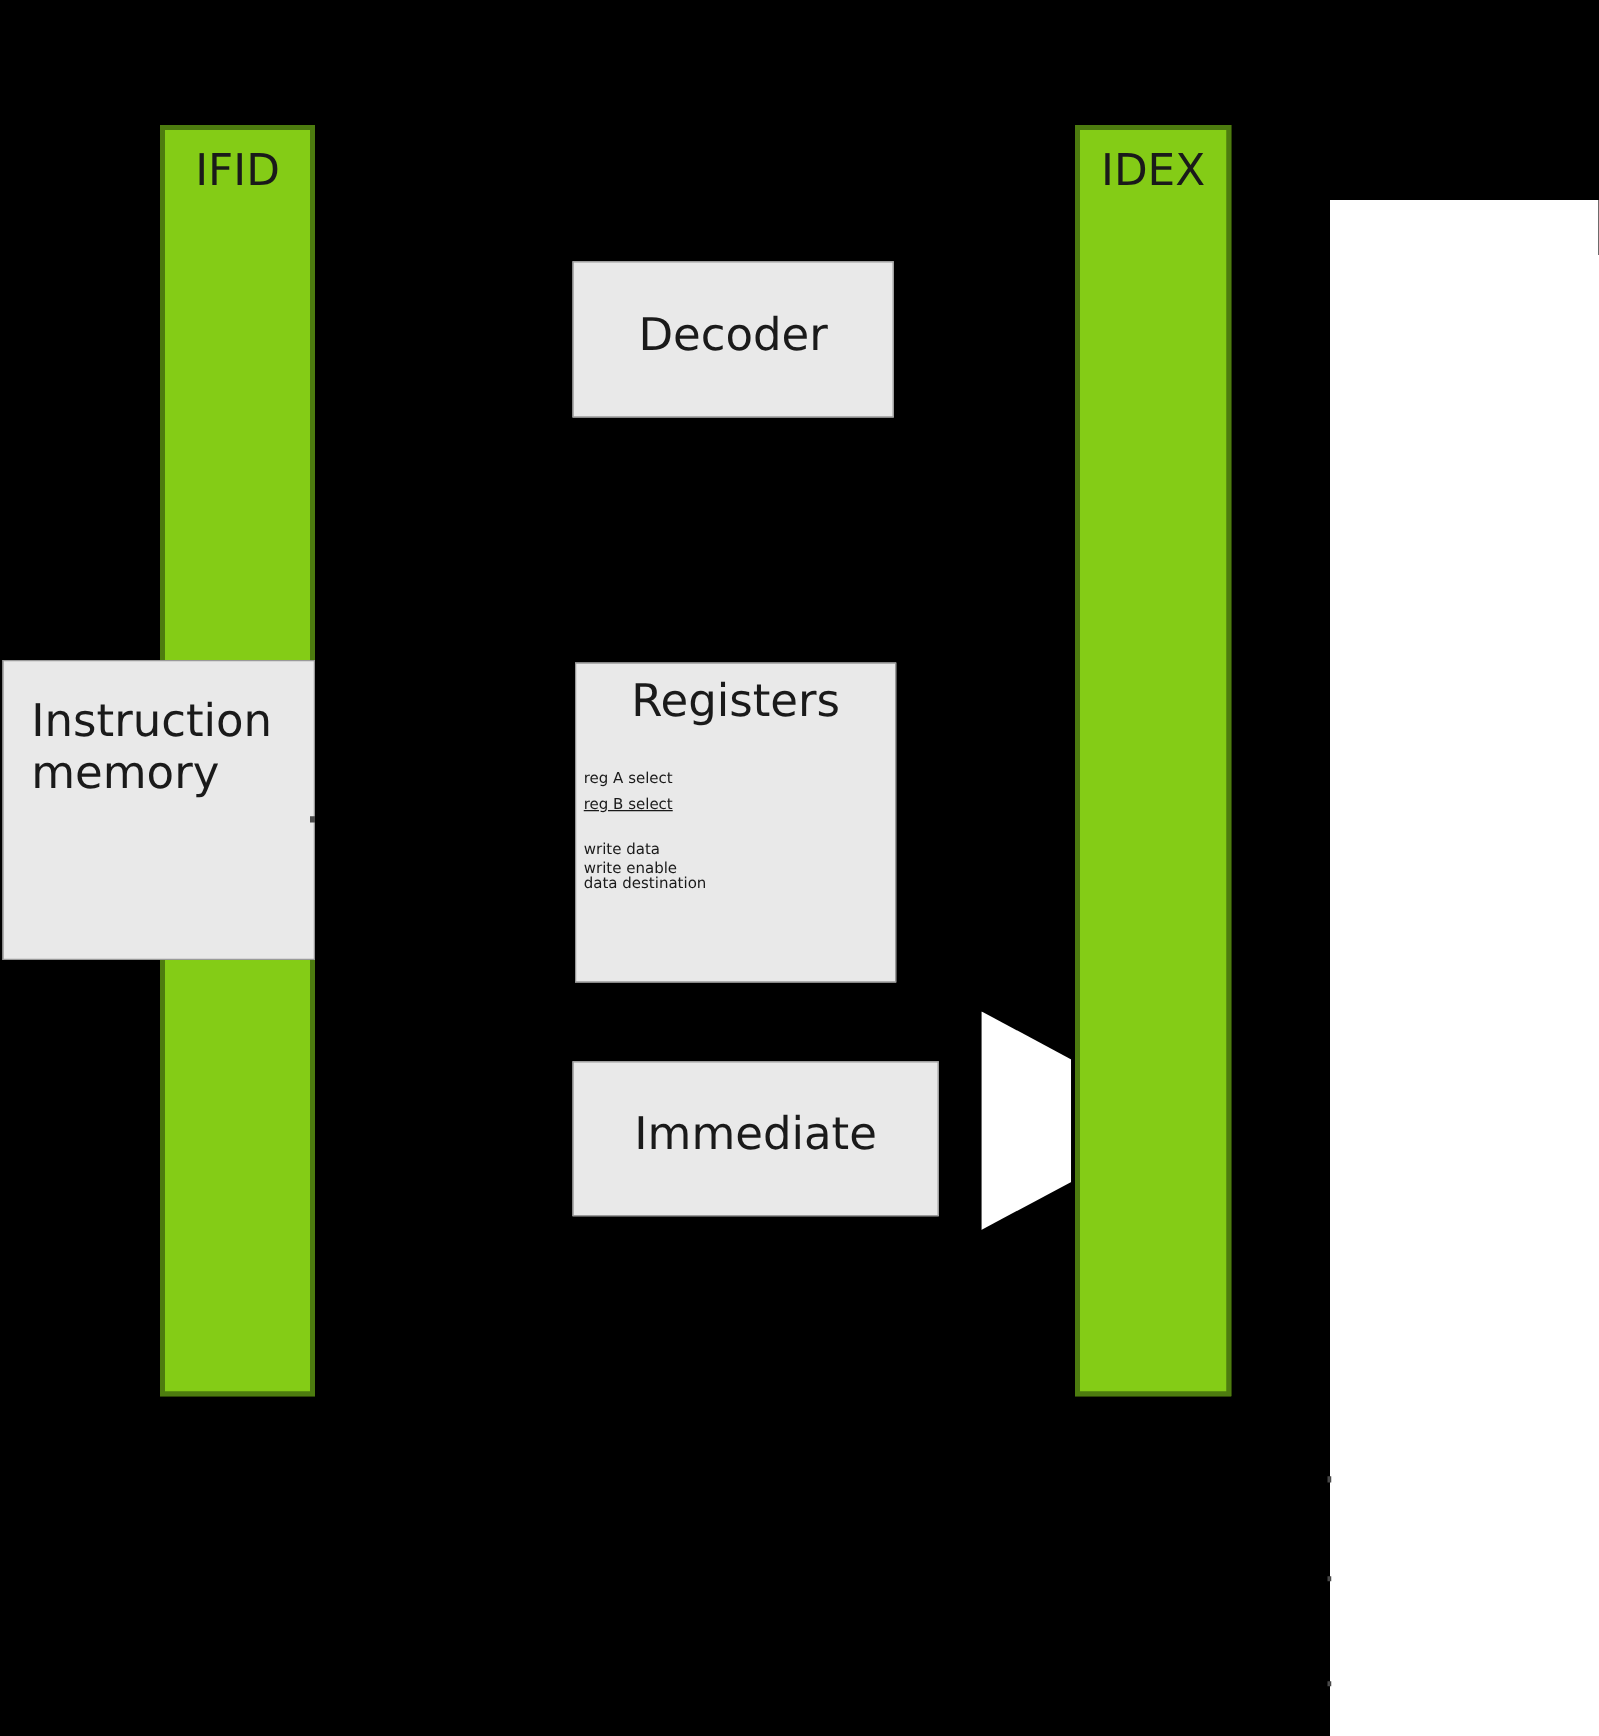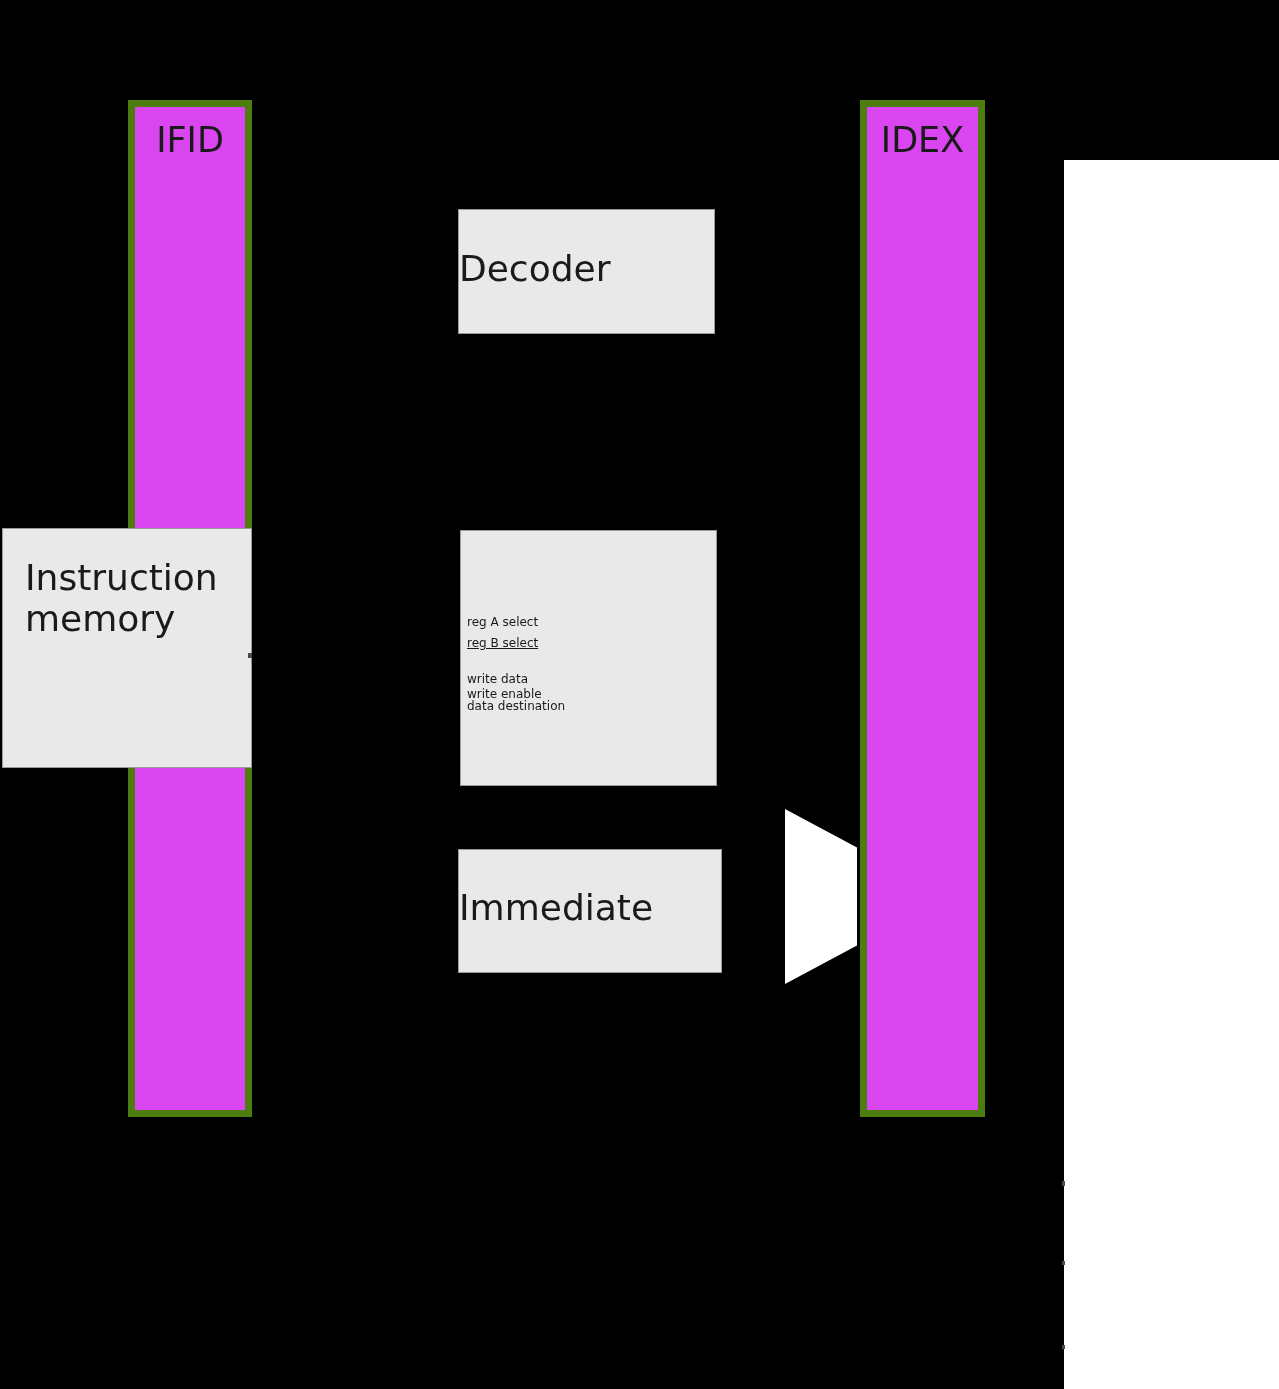--- a/index.html
+++ b/index.html
@@ -18,22 +18,22 @@
 
   
   .white-panel {
     position: absolute;
     background: #ffffff;
   }
 
   
   .pipe-bar {
     position: absolute;
-    background: #d946ef;
-    border: 7px solid #4d7c0f;
+    background: #84cc16;
+    border: 4px solid #4d7c0f;
     box-sizing: border-box;
   }
   .pipe-bar .pipe-label {
     position: absolute;
     top: 14px;
     left: 0;
     right: 0;
     text-align: center;
     font-size: 35px;
     color: #1a1a1a;
@@ -45,21 +45,21 @@
   .block {
     position: absolute;
     background: #e9e9e9;
     border: 1px solid #9a9a9a;
     box-sizing: border-box;
   }
   .block-title {
     position: absolute;
     left: 0;
     right: 0;
-    text-align: left;
+    text-align: center;
     font-size: 36px;
     color: #1a1a1a;
     line-height: 1.15;
     white-space: pre-line;
   }
   .block-title.left-align {
     text-align: left;
     padding-left: 22px;
   }
 
@@ -108,30 +108,31 @@
   <div class="block" style="left:458px; top:209px; width:257px; height:125px;">
     <span class="block-title" style="top:38px;">Decoder</span>
   </div>
 
   <div class="block" style="left:2px; top:528px; width:250px; height:240px;">
     <span class="block-title left-align" style="top:28px;">Instruction
 memory</span>
   </div>
 
   <div class="block" style="left:460px; top:530px; width:257px; height:256px;">
+    <span class="block-title" style="top:10px;">Registers</span>
     <div class="port-list" style="top:85px;">
       <span class="port" style="margin-bottom:9px;">reg A select</span>
       <span class="port" style="margin-bottom:24px;text-decoration:underline;">reg B select</span>
       <span class="port" style="margin-bottom:3px;">write data</span>
       <span class="port" style="margin-bottom:0;">write enable</span>
       <span class="port">data destination</span>
     </div>
   </div>
 
-  <div class="block" style="left:458px; top:849px; width:264px; height:124px;">
+  <div class="block" style="left:458px; top:849px; width:293px; height:124px;">
     <span class="block-title" style="top:37px;">Immediate</span>
   </div>
 
   <div class="mux" style="left:785px; top:809px; width:72px; height:175px;"></div>
 
   <div class="speck" style="left:248px; top:653px; width:4px; height:5px;"></div>
   <div class="speck" style="left:1062px; top:1181px; width:3px; height:5px;"></div>
   <div class="speck" style="left:1062px; top:1261px; width:3px; height:4px;"></div>
   <div class="speck" style="left:1062px; top:1345px; width:3px; height:4px;"></div>
 

